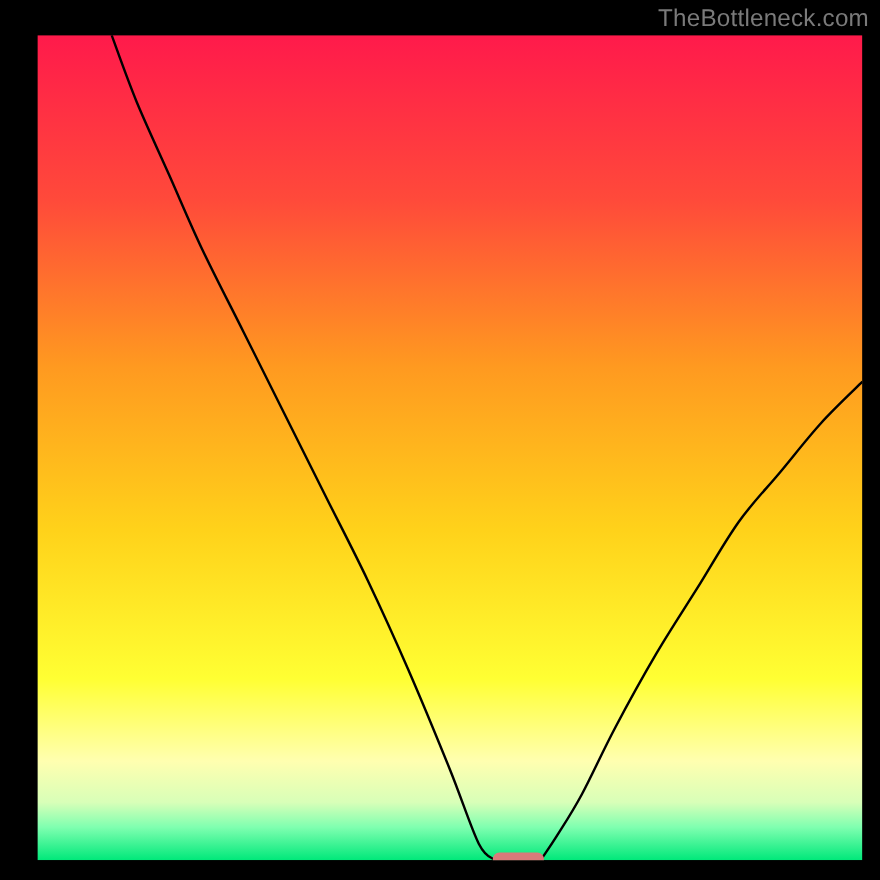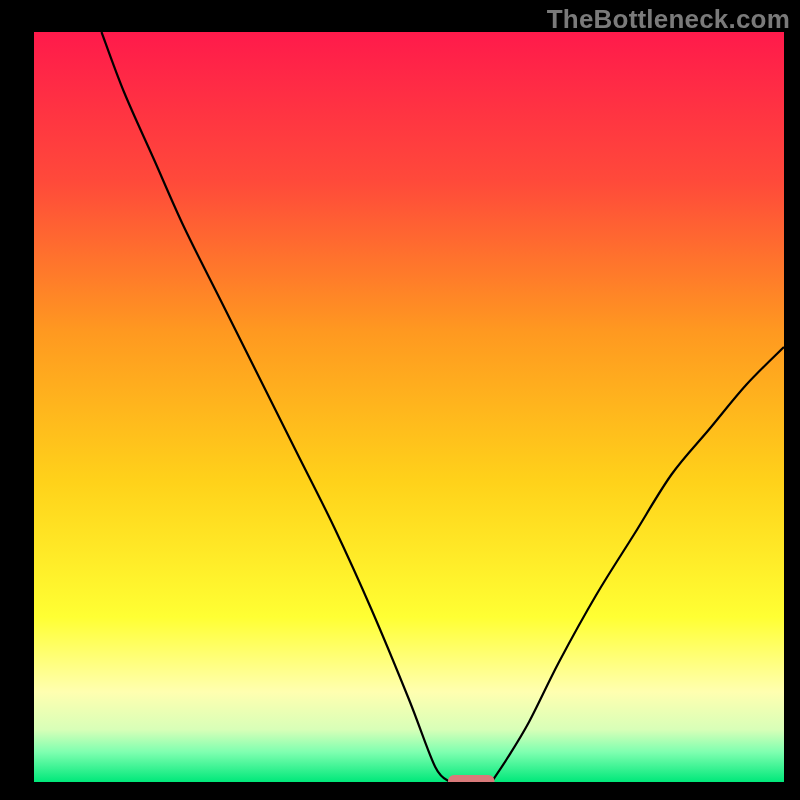--- a/index.html
+++ b/index.html
@@ -14,22 +14,22 @@
     position: relative;
     width: 800px;
     height: 800px;
   }
   .watermark {
     position: absolute;
     top: 4px;
     right: 10px;
     color: #7a7a7a;
     font-family: Arial, Helvetica, sans-serif;
-    font-size: 26px;
-    font-weight: 700;
+    font-size: 22px;
+    font-weight: 400;
     z-index: 10;
     letter-spacing: 0.2px;
   }
   .plot-area {
     position: absolute;
     left: 34px;
     top: 32px;
     width: 750px;
     height: 750px;
   }

